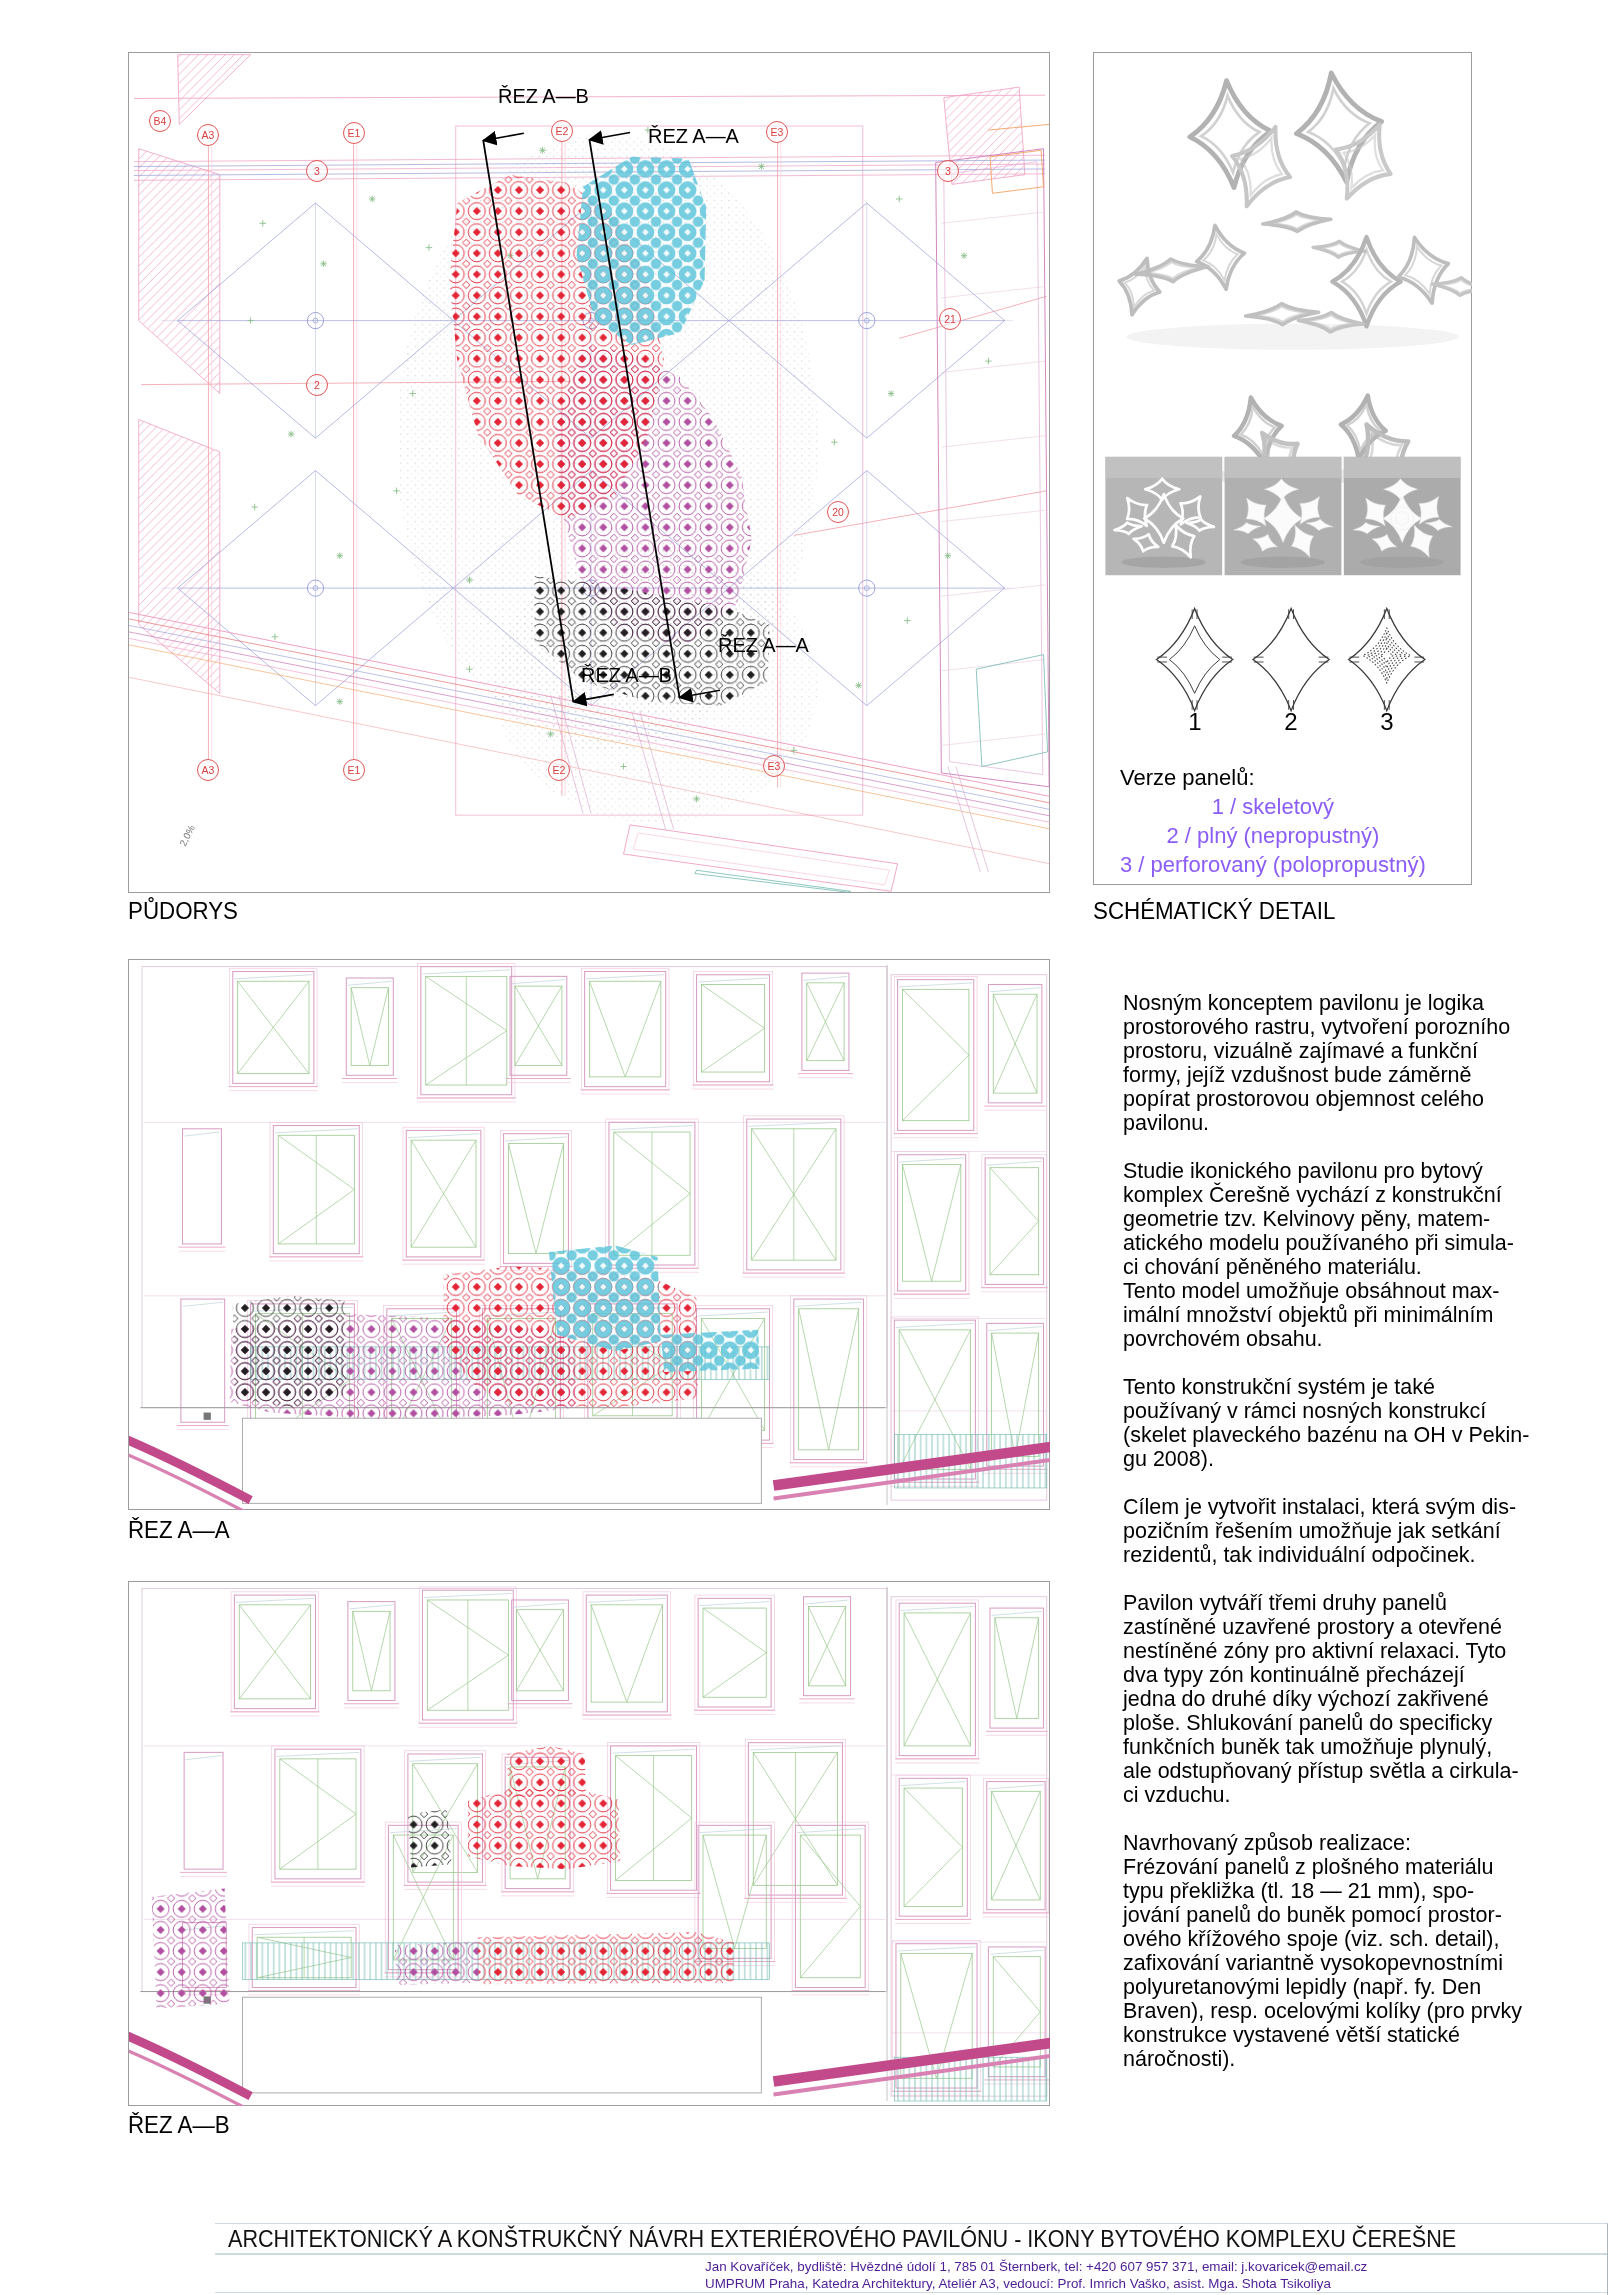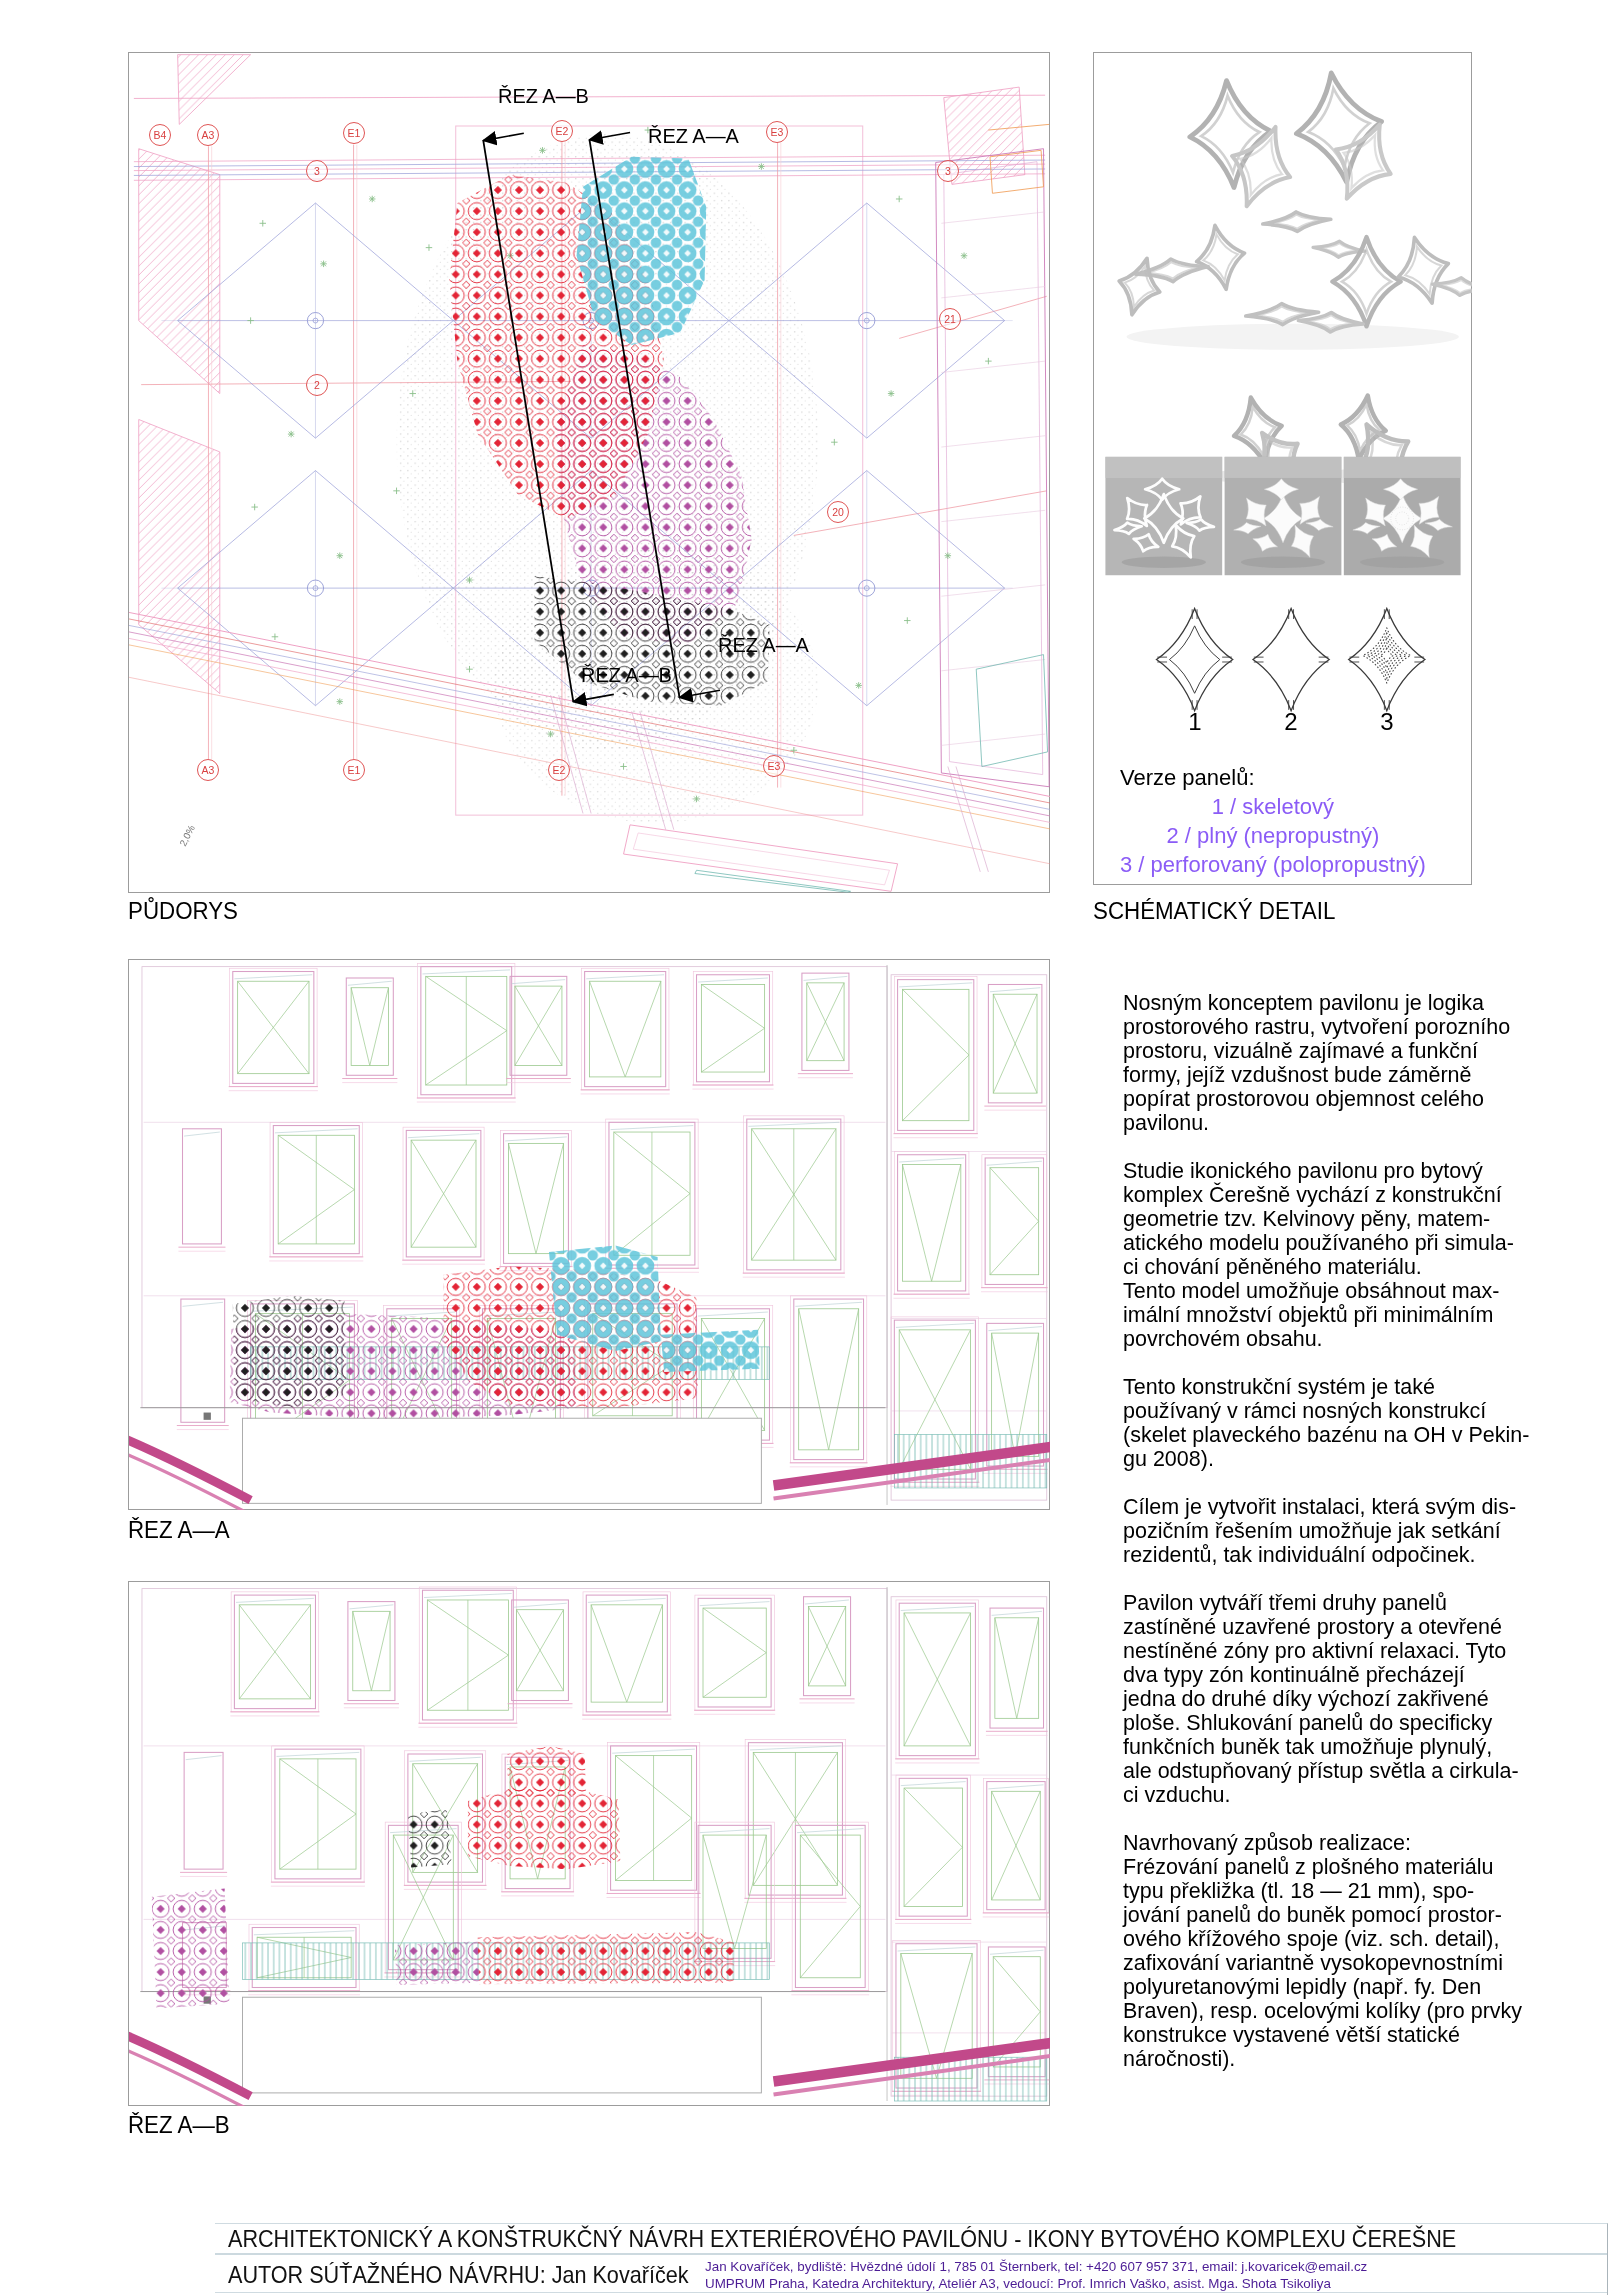--- a/index.html
+++ b/index.html
@@ -330,21 +330,21 @@
         <polygon points="500,645 580,655 660,670 740,685 790,705 788,775 730,805 640,800 560,775 500,725" fill="url(#plblack)"></polygon>
         <polygon points="560,165 620,128 690,130 712,190 710,280 680,345 620,360 575,330 552,250" fill="url(#plcyan)"></polygon>
         <line x1="437" y1="108" x2="548" y2="800" stroke="#000" stroke-width="2.2"></line>
         <line x1="568" y1="107" x2="679" y2="795" stroke="#000" stroke-width="2.2"></line>
         <line x1="487" y1="99" x2="437" y2="108" stroke="#000" stroke-width="2" marker-end="url(#plarr)"></line>
         <line x1="618" y1="98" x2="568" y2="107" stroke="#000" stroke-width="2" marker-end="url(#plarr)"></line>
         <line x1="598" y1="791" x2="548" y2="800" stroke="#000" stroke-width="2" marker-end="url(#plarr)"></line>
         <line x1="729" y1="786" x2="679" y2="795" stroke="#000" stroke-width="2" marker-end="url(#plarr)"></line>
       </svg>
 
-    <div class="gridchip" style="left:31px;top:82px">B4</div>
+    <div class="gridchip" style="left:31px;top:68px">B4</div>
     <div class="gridchip" style="left:79px;top:82px">A3</div>
     <div class="gridchip" style="left:225px;top:80px">E1</div>
     <div class="gridchip" style="left:433px;top:78px">E2</div>
     <div class="gridchip" style="left:648px;top:79px">E3</div>
     <div class="gridchip" style="left:188px;top:118px">3</div>
     <div class="gridchip" style="left:819px;top:118px">3</div>
     <div class="gridchip" style="left:188px;top:332px">2</div>
     <div class="gridchip" style="left:821px;top:266px">21</div>
     <div class="gridchip" style="left:709px;top:459px">20</div>
     <div class="gridchip" style="left:79px;top:717px">A3</div>
@@ -1288,21 +1288,20 @@
 Braven), resp. ocelovými kolíky (pro prvky
 konstrukce vystavené větší statické
 náročnosti).</p>
   </div>
 
   <div id="footer">
     <div id="bar">
       <div id="bar-title"><span class="inner">ARCHITEKTONICKÝ A KONŠTRUKČNÝ NÁVRH EXTERIÉROVÉHO PAVILÓNU - IKONY  BYTOVÉHO KOMPLEXU ČEREŠNE</span></div>
       <div id="bar-div"></div>
       <div id="bar-row2">
-        <span id="author"><span class="inner"><span>AUTOR SÚŤAŽNÉHO NÁVRHU:</span> <span>Jan Kovaříček</span></span></span>
         <div id="contact">
           <div>Jan Kovaříček, bydliště: Hvězdné údolí 1, 785 01 Šternberk, tel: +420 607 957 371, email: j.kovaricek@email.cz</div>
           <div>UMPRUM Praha, Katedra Architektury, Ateliér A3, vedoucí: Prof. Imrich Vaško, asist. Mga. Shota Tsikoliya</div>
         </div>
       </div>
     </div>
   </div>
 </div>
 
 

